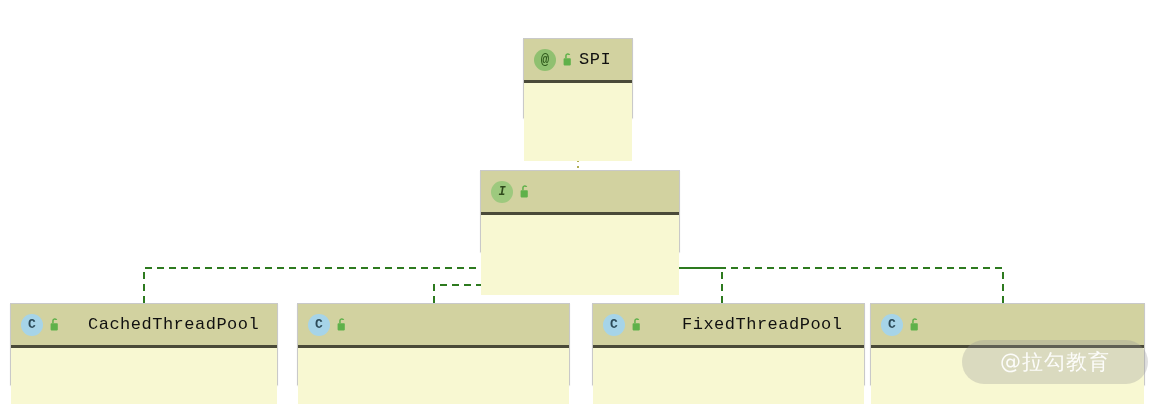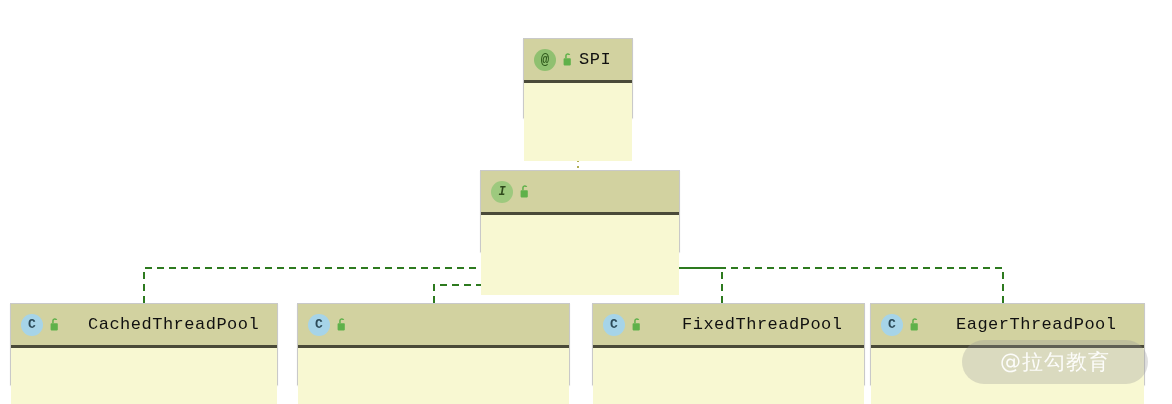--- a/index.html
+++ b/index.html
@@ -190,20 +190,19 @@
 
   <div class="node" style="left:870px; top:303px; width:275px; height:82px;">
     <div class="hdr">
       <span class="badge cls">C</span>
       <span class="lock">
         <svg width="14" height="15" viewBox="0 0 14 15" xmlns="http://www.w3.org/2000/svg">
           <path d="M4.2 6.2 V3.6 a2.6 2.6 0 0 1 5.1 -0.5 h-1.7 a1.1 1.1 0 0 0 -1.9 0.6 V6.2 Z" fill="#5fb14a"></path>
           <rect x="2.6" y="6.2" width="7.2" height="7.2" rx="0.8" fill="#5fb14a"></rect>
         </svg>
       </span>
-      <span class="title" style="margin-left:30px;">EagerThreadPool</span>
     </div>
     <div class="body"></div>
   </div>
 
   <div id="watermark">@拉勾教育</div>
 
 </div>
 
 </body></html>

